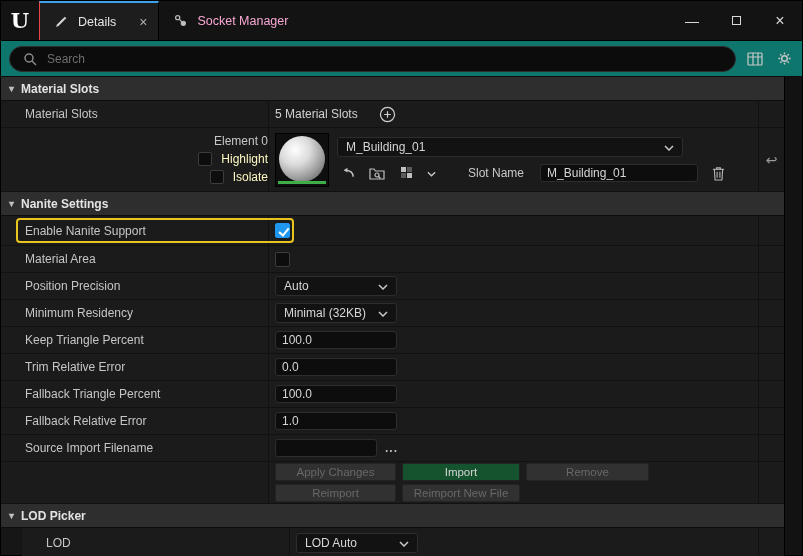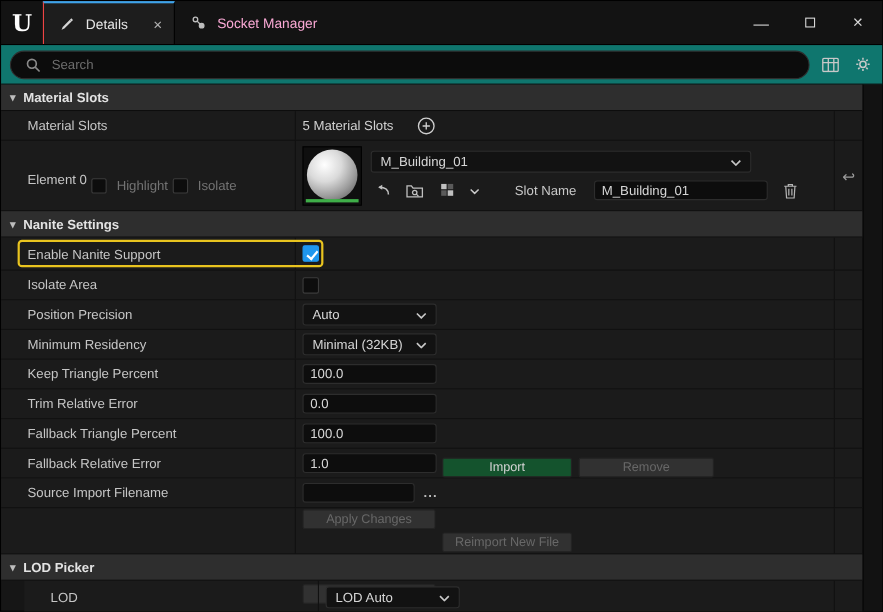--- a/index.html
+++ b/index.html
@@ -66,44 +66,44 @@
   .tinput { height:18px; background:#0d0d0d; border:1px solid #2d2d2d; border-radius:3px;
     color:#d6d6d6; font-size:12px; padding:0 6px; font-family:inherit; outline:none; }
 
   .btn { height:18px; background:#14532d; border:1px solid #232323; border-radius:2px;
     color:#d4d4d4; font-size:11.5px; display:flex; align-items:center; justify-content:center; }
   .btn.disabled { color:#686868; background:#313131; }
   .btn-line { display:flex; gap:6px; }
 
   
   .prow.element { height:64px; }
-  .elname { flex-direction:row; align-items:center; justify-content:flex-start;
+  .elname { flex-direction:column; align-items:flex-end; justify-content:flex-start;
     padding-top:6px; gap:4px; }
-  .cbrow { display:flex; align-items:center; gap:9px; color:#737373;margin-top:13px; }
+  .cbrow { display:flex; align-items:center; gap:9px; color:#fef9c3; }
   .cbrow .checkbox { width:14px; height:14px; }
   .thumb { width:54px; height:54px; background:#0f0f0f; border:1px solid #000;
     position:relative; align-self:center; flex:0 0 auto; }
   .sphere { position:absolute; left:3px; top:2px; width:46px; height:46px; border-radius:50%;
     background:radial-gradient(circle at 35% 30%, #ffffff, #dadada 35%, #9c9c9c 65%, #5c5c5c 92%); }
   .matbar { position:absolute; left:2px; right:2px; bottom:2px; height:3px; }
   .elstack { display:flex; flex-direction:column; gap:7px; justify-content:center; }
   .combo { width:346px; }
   .iconrow { display:flex; align-items:center; gap:10px; }
   .slotname-label { margin-left:22px; margin-right:6px; color:#c8c8c8; }
   .w158 { width:158px; }
 
   
   .prow.enable { height:30px; position:relative; }
   .hlbox { position:absolute; left:15px; top:2px; width:278px; bottom:2px;
     border:2px solid #e9c41f; border-radius:4px; pointer-events:none; }
 
   .prow.buttons { height:42px; }
   .prow.buttons .pvalue { flex-direction:column; align-items:flex-start;
     justify-content:center; gap:3px; }
-  .w121 { width:121px;margin-top:47px; } .w118 { width:118px; } .w123 { width:123px; } .w102 { width:102px; }
+  .w121 { width:121px; } .w118 { width:118px; } .w123 { width:123px; } .w102 { width:102px; }
   .ellipsis { color:#bdbdbd; letter-spacing:1px; font-weight:bold; }
   .prow.lod { height:29px; border-bottom:none;margin-left:21px; }
 </style>
 </head>
 <body>
 
 <div class="window">
 
   <div class="titlebar">
     <div class="logo">U</div>
@@ -266,21 +266,21 @@
       <div class="prow enable">
         <div class="hlbox"></div>
         <div class="pname">Enable Nanite Support</div>
         <div class="pvalue">
           <span class="checkbox checked"></span>
         </div>
         <div class="preset"></div>
       </div>
 
       <div class="prow">
-        <div class="pname">Isolate Area</div>
+        <div class="pname">Material Area</div>
         <div class="pvalue">
           <span class="checkbox"></span>
         </div>
         <div class="preset"></div>
       </div>
 
       <div class="prow">
         <div class="pname">Position Precision</div>
         <div class="pvalue">
           <div class="dropdown w122">

